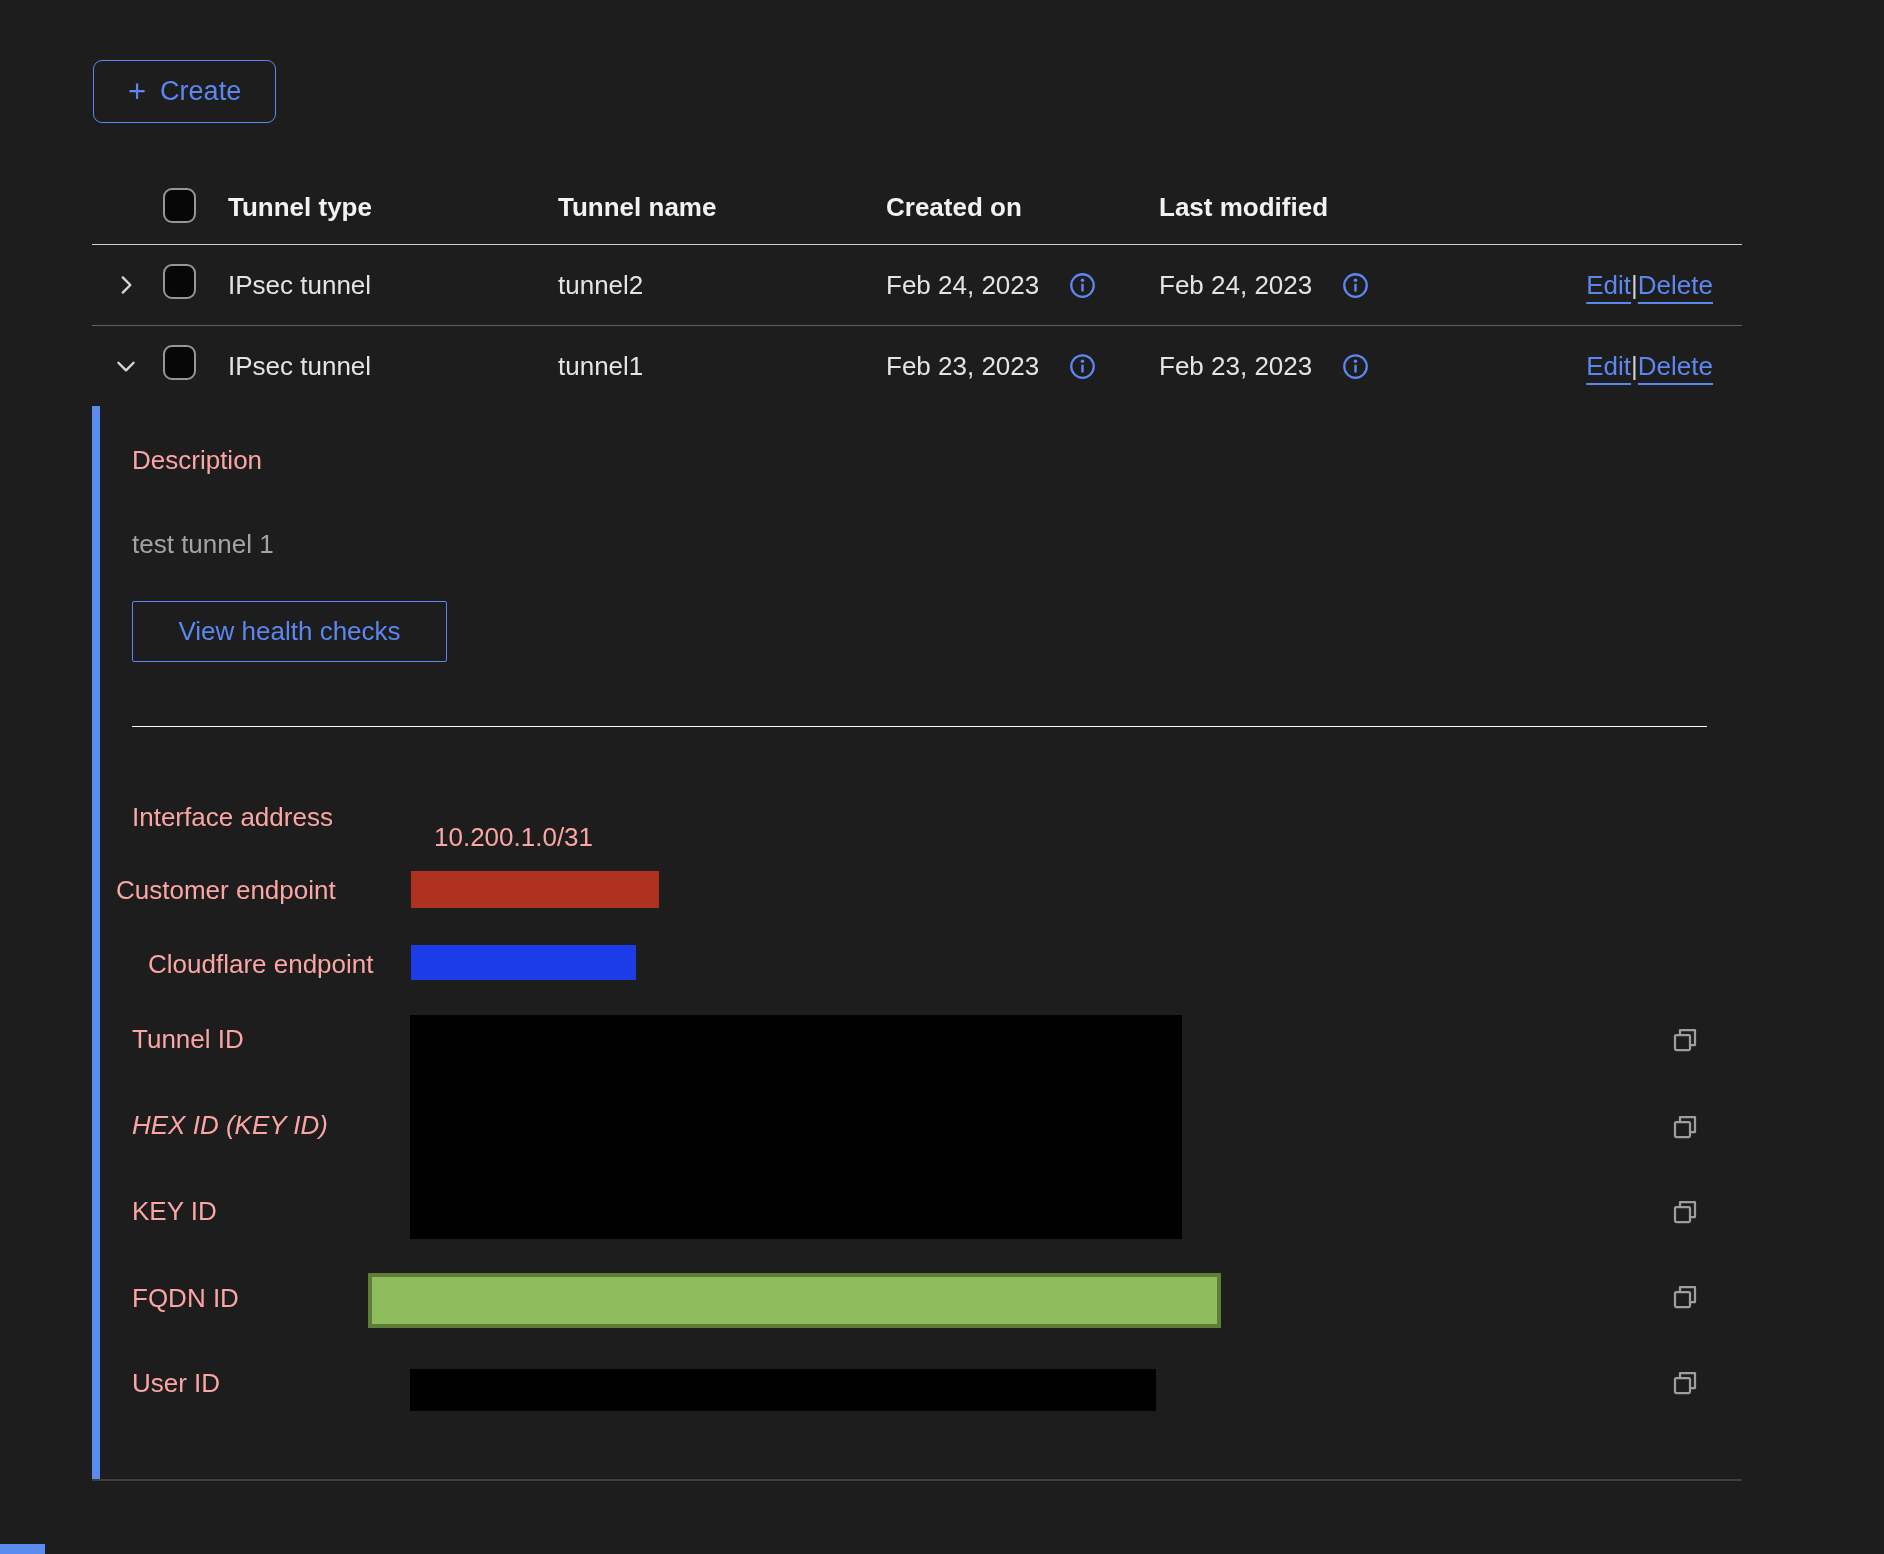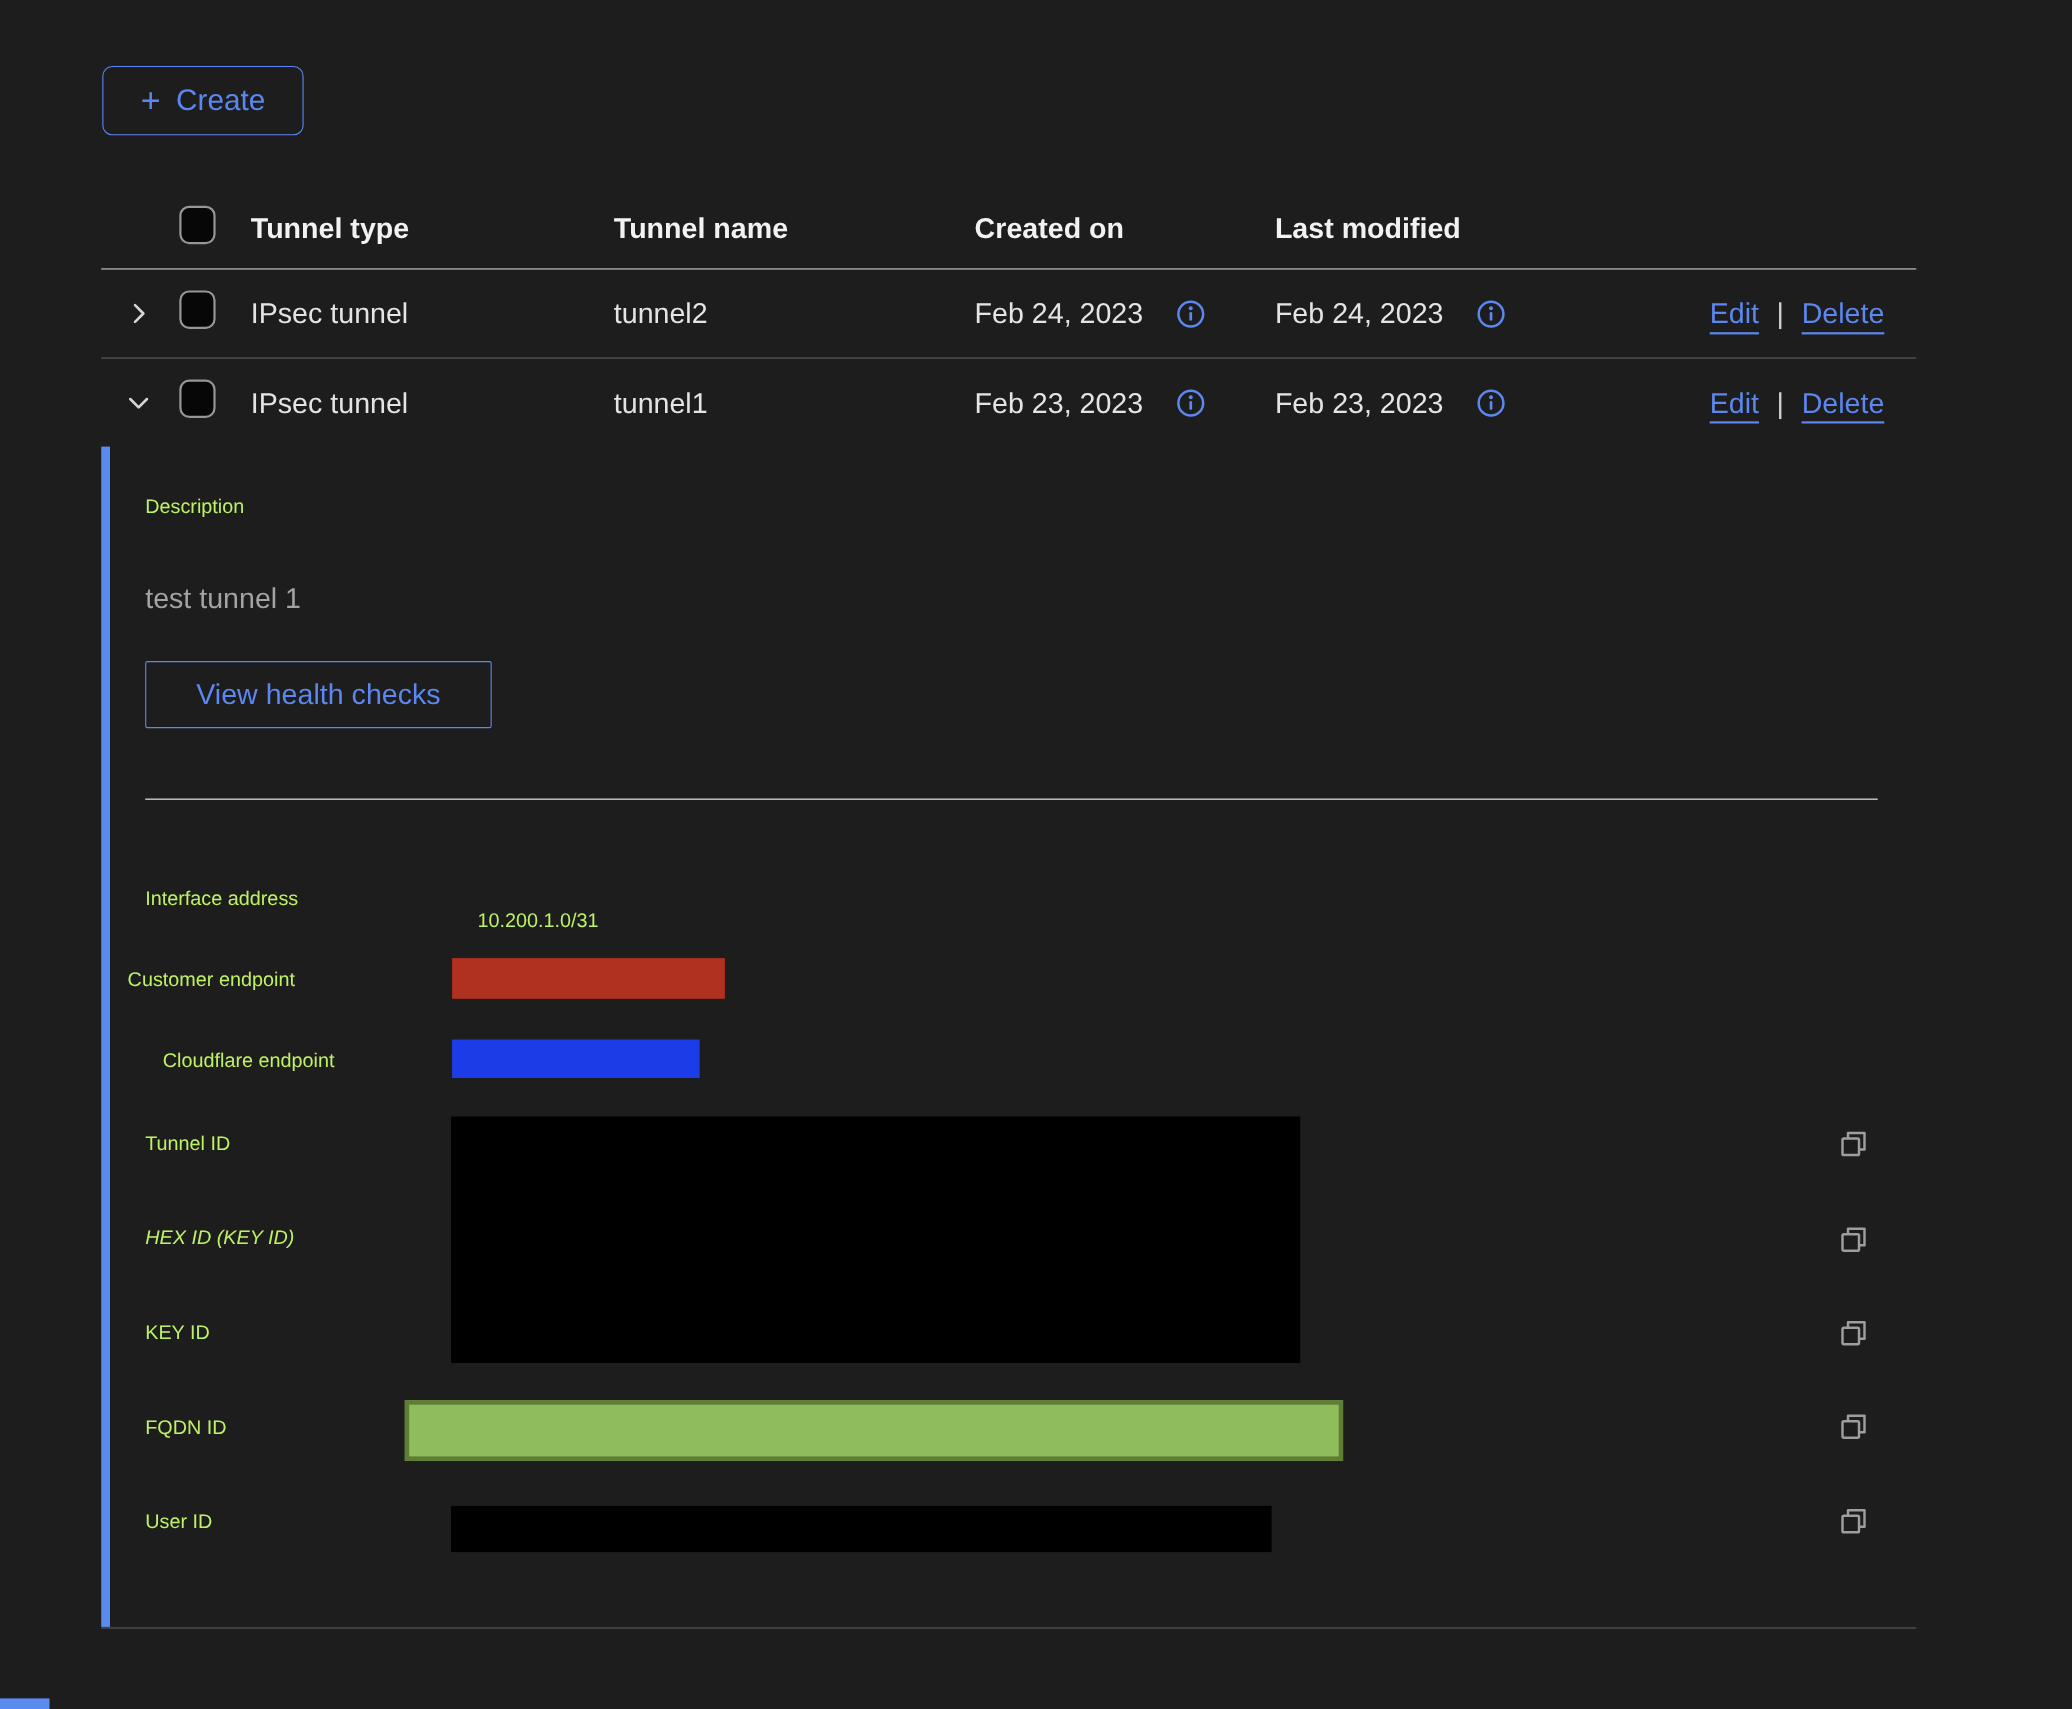--- a/index.html
+++ b/index.html
@@ -41,36 +41,36 @@
   .chev-cell{display:flex;justify-content:center;align-items:center;}
   .chev-btn{background:none;border:none;padding:0;cursor:pointer;display:flex;}
   .chev-btn svg{width:26px;height:26px;stroke:#d6d6d6;fill:none;stroke-width:2.2;stroke-linecap:round;stroke-linejoin:round;}
   .checkbox{
     width:29px;height:31px;border:2px solid #969696;border-radius:9px;
     background:#070707;display:inline-block;cursor:pointer;margin-left:3px;
   }
   .date-cell{display:flex;align-items:center;gap:30px;}
   .info-icon{width:27px;height:27px;color:var(--accent,#5c87f0);display:inline-flex;cursor:pointer;}
   .info-icon svg{width:100%;height:100%;}
-  .actions-cell{display:flex;justify-content:flex-end;align-items:center;gap:16px;padding-right:29px;}
+  .actions-cell{display:flex;justify-content:flex-end;align-items:center;gap:0;padding-right:29px;}
   .link{
     color:var(--accent,#5c87f0);text-decoration:underline;
     text-underline-offset:8px;text-decoration-thickness:2px;
     font-size:26px;cursor:pointer;
   }
   .pipe{color:#d0d0d0;font-size:26px;}
 
   
   .panel{
     position:relative;height:1073px;
     border-bottom:2px solid #3e3e3e;
   }
   .panel-bar{position:absolute;left:0;top:0;width:8px;height:100%;background:var(--accent-bar,#5a8cf0);}
   .abs{position:absolute;}
-  .p-label{font-size:18px;color:#bef264;line-height:32px;}
+  .p-label{font-size:26px;color:#fca5a5;line-height:32px;}
   .p-dim{font-size:26px;color:#a3a3a3;line-height:32px;}
   .health-btn{
     position:absolute;left:40px;top:195px;width:315px;height:61px;
     background:transparent;border:1.5px solid var(--accent,#5c87f0);border-radius:2px;
     color:var(--accent,#5c87f0);font-family:inherit;font-size:26px;cursor:pointer;
   }
   .hr-line{position:absolute;left:40px;top:320px;width:1575px;height:1px;background:#fafafa;}
   .redact{position:absolute;}
   .redact.red{left:319px;top:465px;width:248px;height:37px;background:var(--red,#b03120);}
   .redact.blue{left:319px;top:539px;width:225px;height:35px;background:var(--blue,#1c3ce8);}

